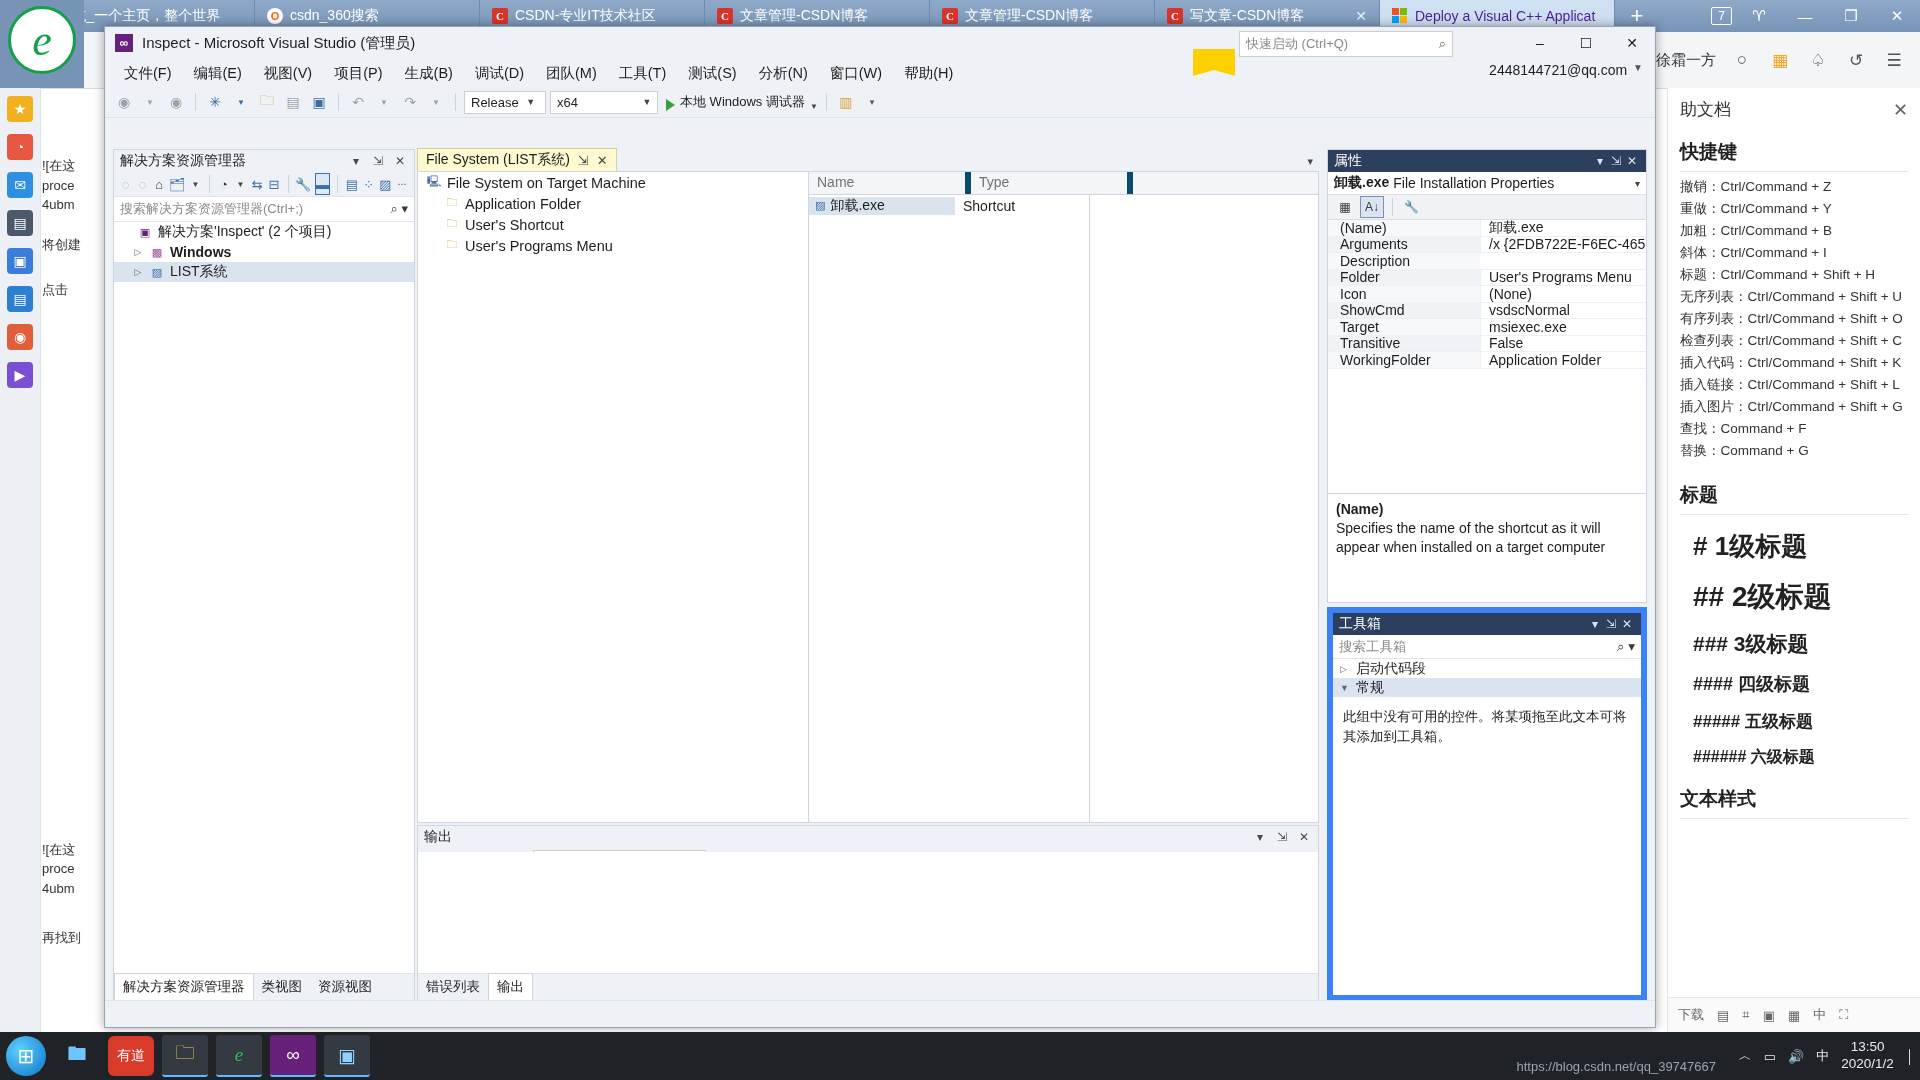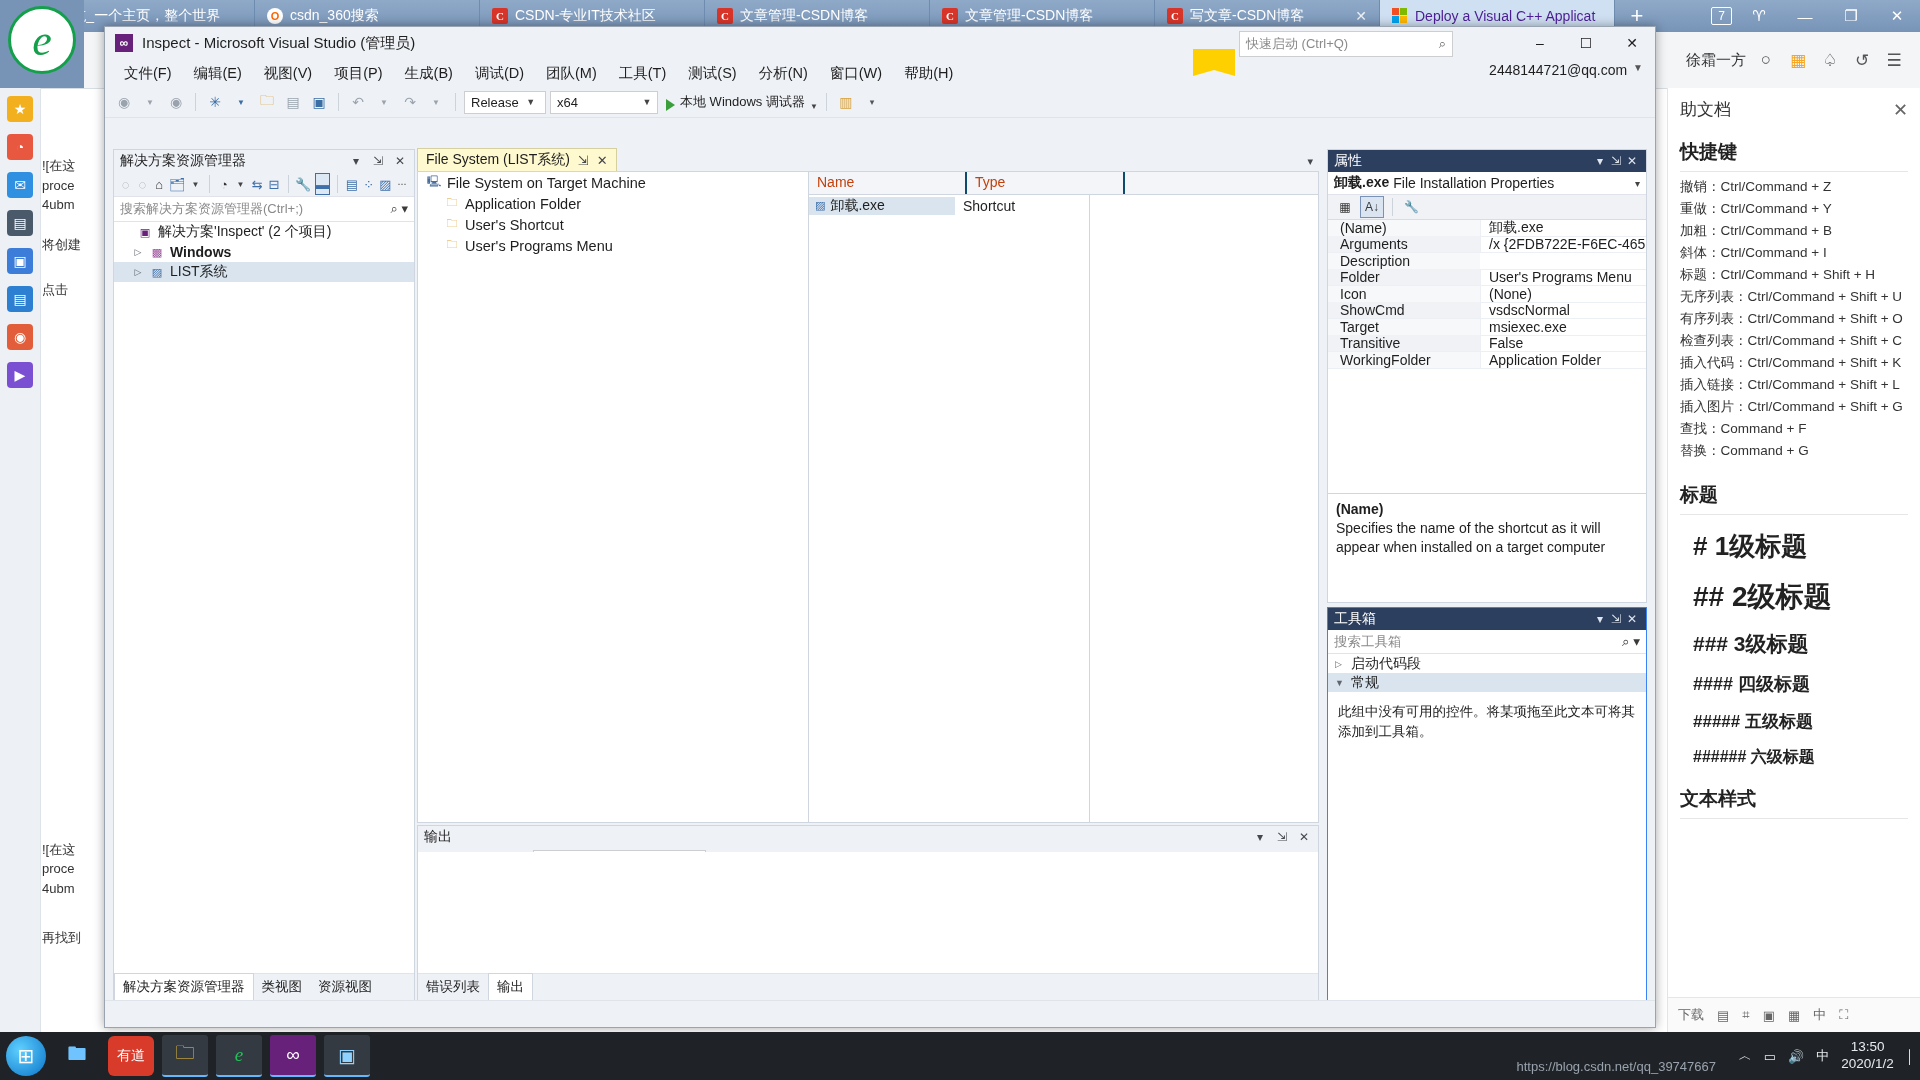--- a/index.html
+++ b/index.html
@@ -42,21 +42,21 @@
   #browser-winbtns .wb{width:46px;height:32px;display:flex;align-items:center;justify-content:center;font-size:15px}
   #tabcount{border:1px solid #ffffff;border-radius:2px;padding:1px 6px;font-size:12px;margin-right:4px}
 
   #browser-toolbar{position:absolute;left:0;top:32px;width:1920px;height:56px;background:#f3f5f7;border-bottom:1px solid #d8dde3;}
   #brand-e{position:absolute;left:8px;top:6px;width:62px;height:62px;border-radius:50%;
     background:#fff;border:3px solid #14a04a;display:flex;align-items:center;justify-content:center;
     color:#14a04a;font-size:44px;font-family:"Liberation Serif",serif;font-style:italic;z-index:6}
   #brand-e-wrap{position:absolute;left:0;top:0;width:84px;height:88px;background:#7794b7;z-index:5}
 
   
-  #tb-right{position:absolute;right:0;top:32px;height:56px;display:flex;align-items:center;gap:8px;padding-right:14px;color:#444;font-size:15px}
+  #tb-right{position:absolute;right:0;top:32px;height:56px;display:flex;align-items:center;gap:14px;padding-right:14px;color:#444;font-size:15px}
   .tbicon{width:24px;height:24px;display:flex;align-items:center;justify-content:center;color:#555;font-size:17px}
   #publish-btn{background:#e03a3a;color:#fff;border-radius:4px;padding:8px 18px;font-size:17px}
   #score-text{color:#222;font-size:17px}
   #avatar{width:38px;height:38px;border-radius:50%;background:#b9723c;border:2px solid #cfcfcf;
      display:flex;align-items:center;justify-content:center;color:#fff;font-size:13px;overflow:hidden}
 
   
   #browser-sidebar{position:absolute;left:0;top:88px;width:40px;bottom:48px;background:#edf1f5;border-right:1px solid #dde3e9;
      display:flex;flex-direction:column;align-items:center;gap:12px;padding-top:8px;}
   .sbicon{width:26px;height:26px;border-radius:4px;display:flex;align-items:center;justify-content:center;font-size:14px;color:#fff}
@@ -137,21 +137,21 @@
   #doc-tabstrip{height:22px;display:flex;align-items:flex-end;background:#eef1f6;position:relative}
   #doc-tab{background:#fff9d0;border:1px solid #d6d0a0;border-bottom:none;height:22px;display:flex;align-items:center;
      gap:8px;padding:0 8px;font-size:14px;color:#1e1e1e}
   #doc-tab .x{font-size:13px;color:#45484d}
   #doc-tabstrip .strip-caret{position:absolute;right:6px;bottom:3px;color:#45484d;font-size:11px}
   #fs-editor{position:absolute;left:0;right:0;top:22px;bottom:178px;border:1px solid #cfd6e0;background:#fff;display:flex}
   #fs-left{width:390px;border-right:1px solid #cfd6e0;background:#fff;position:relative}
   #fs-left .tnode{height:21px;font-size:14.5px}
   #fs-right{flex:1;position:relative;background:#fff;display:flex;flex-direction:column}
   #fs-colhead{height:22px;display:flex;background:#f3f5f9;border-bottom:1px solid #cfd6e0;font-size:14px}
-  #fs-colhead div{padding:2px 8px;border-right:2px solid #0c4a6e;color:#c2410c}
+  #fs-colhead div{padding:2px 8px;border-right:6px solid #0c4a6e;color:#737373}
   #fs-col-name{width:140px}
   #fs-col-type{width:140px}
   #fs-rows{flex:1;position:relative}
   .fsrow{display:flex;font-size:14px;height:21px;align-items:center}
   .fsrow .cname{width:140px;padding-left:6px;display:flex;align-items:center;gap:5px;background:#d9e4ef}
   .fsrow .ctype{width:140px;padding-left:8px}
   #fs-colsplit{position:absolute;left:280px;top:0;bottom:0;width:1px;background:#cfd6e0}
 
   
   #output-panel{position:absolute;left:0;right:0;bottom:0;height:174px;border:1px solid #cfd6e0;background:#fff}
@@ -177,21 +177,21 @@
   .pgic{width:22px;height:20px;display:flex;align-items:center;justify-content:center;font-size:12px;color:#3a3a3a}
   .pgic.sel{border:1px solid #7a92b5;background:#dbe5f2}
   #props-grid{position:absolute;left:0;right:0;top:70px;bottom:96px;overflow:hidden;font-size:14px}
   .prow{display:flex;height:15.5px;align-items:center;border-bottom:1px solid #eceff3}
   .prow .pk{width:140px;padding-left:12px;color:#1e1e1e;background:#f7f8fa;white-space:nowrap;overflow:hidden}
   .prow .pv{flex:1;padding-left:8px;border-left:1px solid #eceff3;white-space:nowrap;overflow:hidden}
   .prow.alt .pk{background:#f0f2f5}
   #props-desc{position:absolute;left:0;right:0;bottom:0;height:96px;border-top:1px solid #cfd6e0;padding:6px 8px;font-size:14px;line-height:1.35}
   #props-desc .dt{font-weight:bold}
 
-  #toolbox-panel{position:absolute;left:0;right:0;top:458px;bottom:0;border:1px solid #3b82f6;background:#fff}
+  #toolbox-panel{position:absolute;left:0;right:0;top:458px;bottom:0;border:6px solid #3b82f6;background:#fff}
   #tbx-head{height:22px;background:#2d3f5f;color:#fff;display:flex;align-items:center;padding:0 6px;font-size:14px}
   #tbx-head .ptitle{flex:1}
   #tbx-head .pbtn{width:16px;display:flex;justify-content:center;font-size:12px;color:#dfe6f0}
   #tbx-search{height:23px;display:flex;align-items:center;padding:0 6px;font-size:13.5px;color:#8a8a8a;border-bottom:1px solid #e0e4ea}
   #tbx-search .sm{margin-left:auto;color:#3a3a3a}
   .tbx-group{height:19px;display:flex;align-items:center;gap:6px;padding-left:7px;font-size:14px}
   .tbx-group.sel{background:#d9e4ef}
   .tbx-group .gw{width:10px;font-size:9px;color:#61666d}
   #tbx-msg{padding:10px 10px;font-size:13.5px;line-height:1.45;color:#1e1e1e}
 

